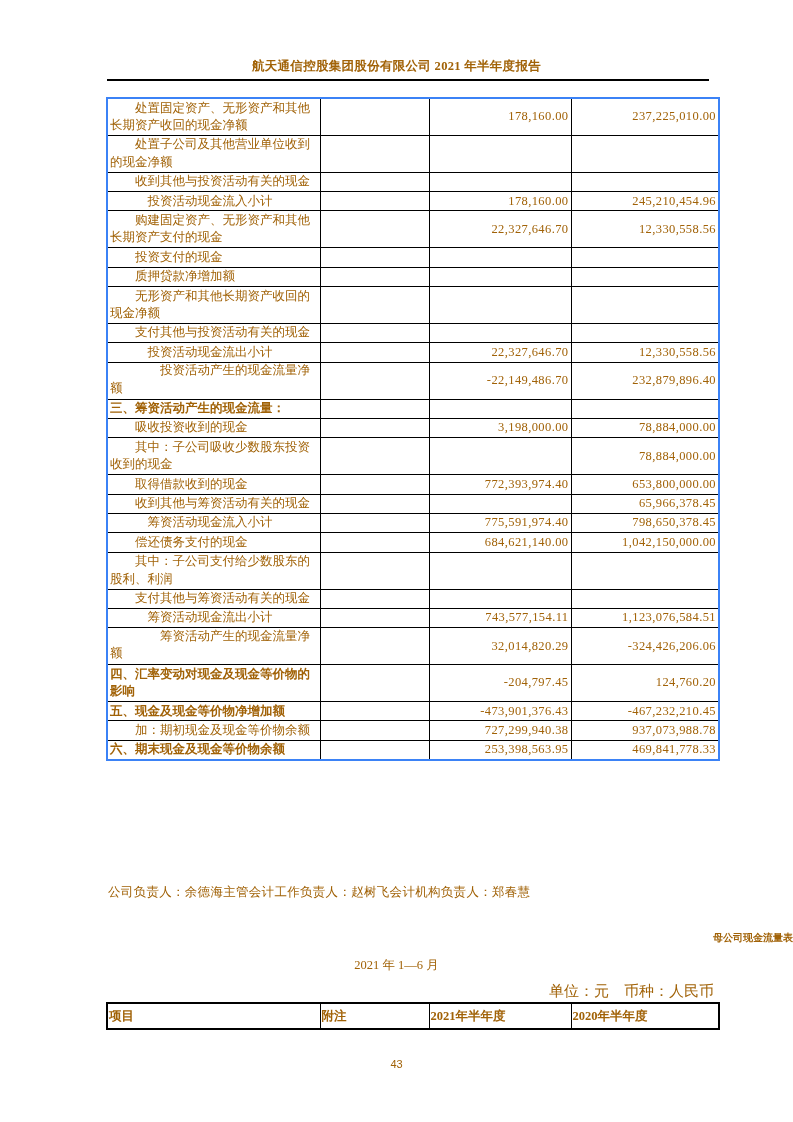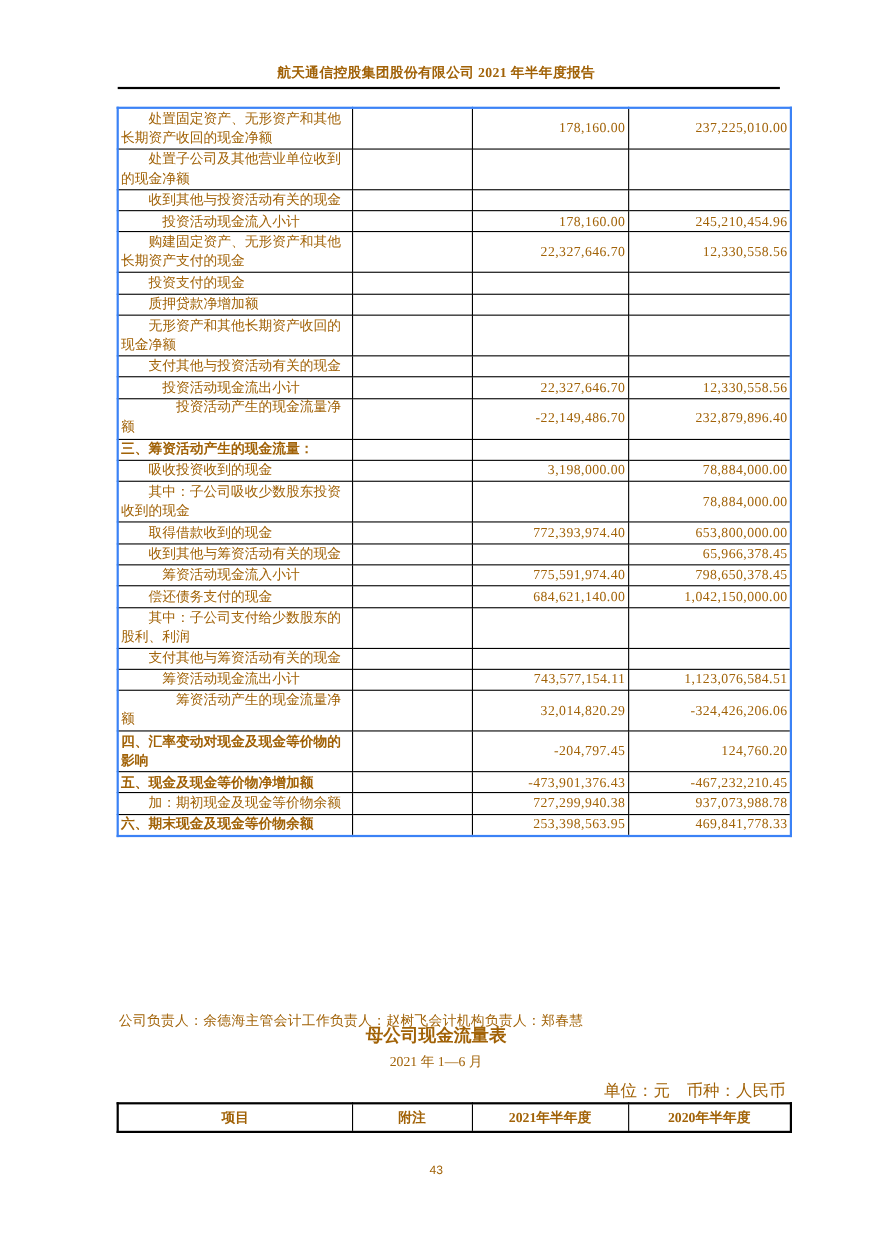--- a/index.html
+++ b/index.html
@@ -49,32 +49,32 @@
   }
   td.label-cell { padding-left: 3px; }
   td.num-cell { text-align: right; padding-right: 5px; letter-spacing: 0.4px; white-space: nowrap; margin-top: 20px; }
   .ind0 { text-indent: 0; margin-left: 45px; }
   .ind2 { text-indent: 2em; }
   .ind3 { text-indent: 3em; }
   .ind4 { text-indent: 4em; font-family: Liberation Mono, monospace; }
   .bold { font-weight: bold; }
   .sig-line {
     position: absolute;
-    top: 920px;
+    top: 884px;
     left: 108px;
     font-size: 12.5px;
     letter-spacing: 0.3px;
   }
   .pc-title {
     position: absolute;
     top: 931px;
     left: 0;
     width: 100%;
-    text-align: center;
-    font-size: 16px;
+    text-align: right;
+    font-size: 10px;
     font-weight: bold;
   }
   .pc-period {
     position: absolute;
     top: 957px;
     left: 0;
     width: 100%;
     text-align: center;
     font-size: 12.5px;
   }
@@ -91,21 +91,20 @@
     top: 1002px;
     left: 106px;
     width: 612px;
     border-collapse: collapse;
     table-layout: fixed;
     border: 2px solid #000000;
   }
   table.pc-header td {
     border: 1px solid #000000;
     height: 22px;
-    text-align: center;
     vertical-align: middle;
     font-size: 12.5px;
     font-weight: bold;
   }
   .page-num {
     position: absolute;
     top: 1058px;
     left: 0;
     width: 100%;
     text-align: center;

